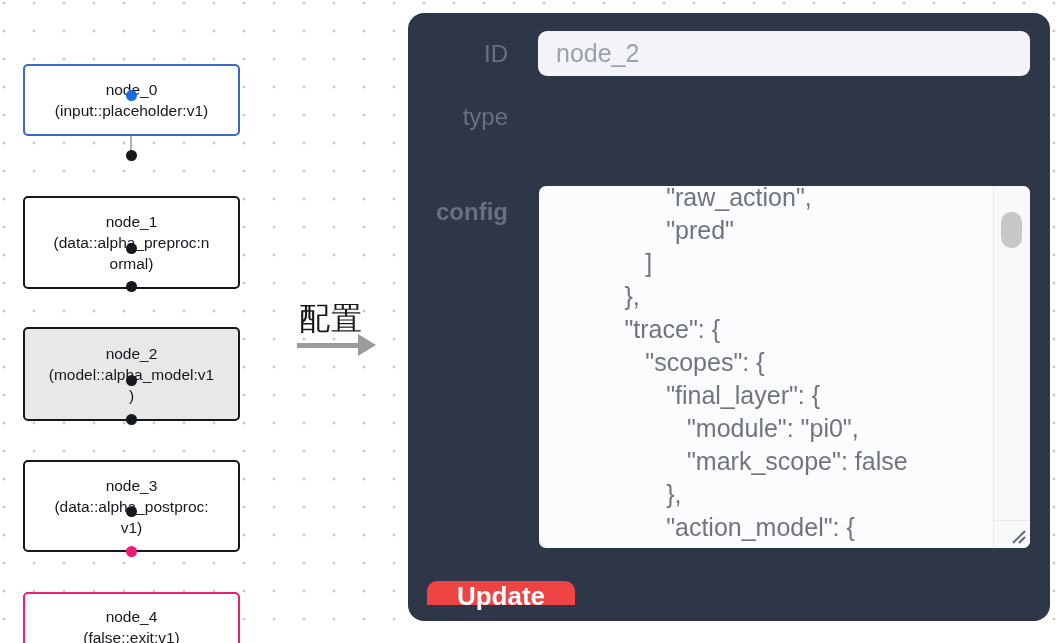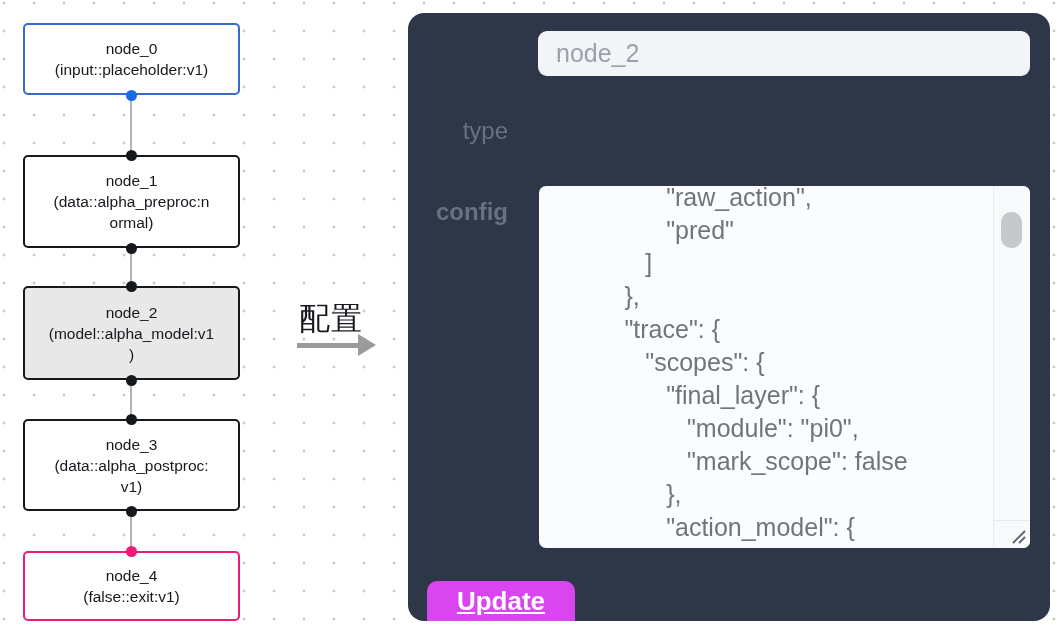--- a/index.html
+++ b/index.html
@@ -8,21 +8,21 @@
     position:relative; width:1062px; height:643px; overflow:hidden; background:#ffffff;
     background-image: radial-gradient(circle at 4px 3px, #c9caca 1.3px, rgba(0,0,0,0) 1.7px);
     background-size: 30px 28px;
   }
 
   
   .flow { position:absolute; left:0; top:0; width:408px; height:643px; }
   .node {
     position:absolute; left:23px; width:217px; background:#ffffff;
     border-radius:5px; display:flex; align-items:center; justify-content:center;
-    text-align:center; color:#15181d; font-size:15.5px; font-weight:500; line-height:21px;
+    text-align:center; color:#15181d; font-size:15.5px; font-weight:500; line-height:21px;margin-top:41px;
   }
   .node-label { white-space:pre-line; }
   .n0 { top:23px;  height:72px; border:2px solid #3b68cf; }
   .n1 { top:155px; height:93px; border:2px solid #15181d; }
   .n2 { top:286px; height:94px; border:2.5px solid #15181d; background:#e8e8e8; }
   .n3 { top:419px; height:92px; border:2px solid #15181d; }
   .n4 { top:551px; height:70px; border:2px solid #ec1d78; }
   .edge { position:absolute; left:130px; width:2px; background:#b3b3b3; }
   .e0 { top:95px;  height:60px; }
   .e1 { top:248px; height:38px; }
@@ -37,42 +37,42 @@
   .annotation-text { font-size:31px; color:#15181d; letter-spacing:1px; position:absolute; left:11px; top:0; }
   .arrow-line { position:absolute; left:9px; top:45px; width:63px; height:5px; background:#9b9b9b; }
   .arrow-head { position:absolute; left:70px; top:36px; width:0; height:0;
     border-left:18px solid #9b9b9b; border-top:11.5px solid transparent; border-bottom:11.5px solid transparent; }
 
   
   .panel { position:absolute; left:408px; top:13px; width:642px; height:608px;
     background:#2d3748; border-radius:16px; }
   .plabel { position:absolute; left:0; width:100px; text-align:right; color:#67717f; font-size:24px; }
   .lab-id     { top:18px;  height:45px; line-height:45px; }
-  .lab-type   { top:95px;  height:45px; line-height:45px;text-align:right; }
+  .lab-type   { top:81px;  height:45px; line-height:45px;text-align:right; }
   .lab-config { top:185px;font-weight:bold; }
   .pinput { position:absolute; left:130px; width:492px; height:45px; border:none; outline:none;
     background:#f2f4f7; border-radius:9px; padding:0 18px; font-size:25px; color:#9aa1ab;
     font-family:"Liberation Sans", sans-serif; }
   .in-id   { top:18px; }
   .in-type { top:95px; }
 
   .textarea { position:absolute; left:131px; top:173px; width:491px; height:362px;
     background:#fbfcfd; border-radius:7px; overflow:hidden; }
   .ta-content { position:absolute; left:0; top:-5px; padding-left:16px; }
   .cfg-line { white-space:pre; font-size:25px; line-height:33px; color:#70757d; }
   .ta-track { position:absolute; right:0; top:0; width:37px; height:100%;
     background:#f8f9fa; border-left:1px solid #e7e9ec; }
   .ta-thumb { position:absolute; right:8px; top:26px; width:21px; height:36px;
     background:#c6c8ca; border-radius:10px; }
   .ta-corner-line { position:absolute; right:0; top:334px; width:37px; height:1px; background:#e7e9ec; }
   .ta-resize { position:absolute; right:3px; bottom:3px; width:18px; height:18px; }
 
-  .update-btn { position:absolute; left:19px; top:568px; width:148px; height:40px;
-    background:#d946ef; border:none; border-radius:10px 10px 0 0; color:#ffffff;
-    font-size:26px; font-weight:600; font-family:"Liberation Sans", sans-serif; cursor:pointer;text-decoration:underline; }
+  .update-btn { position:absolute; left:19px; top:568px; width:148px; height:24px;
+    background:#ef4444; border:none; border-radius:10px 10px 0 0; color:#ffffff;
+    font-size:26px; font-weight:600; font-family:"Liberation Sans", sans-serif; cursor:pointer; }
 </style>
 </head>
 <body>
 
 <div class="screen">
 
   <div class="flow">
 
     <div class="edge e0"></div>
     <div class="edge e1"></div>
@@ -114,20 +114,21 @@
   </div>
 
   <div class="annotation">
     <div class="annotation-text">配置</div>
     <div class="arrow-line"></div>
     <div class="arrow-head"></div>
   </div>
 
   <div class="panel">
 
+    <div class="plabel lab-id">ID</div>
     <input class="pinput in-id" readonly="" value="node_2" style="">
 
     <div class="plabel lab-type">type</div>
 
     <div class="plabel lab-config">config</div>
 
     <div class="textarea">
       <div class="ta-track"></div>
       <div class="ta-content">
         <div class="cfg-line">                "raw_action",</div>

